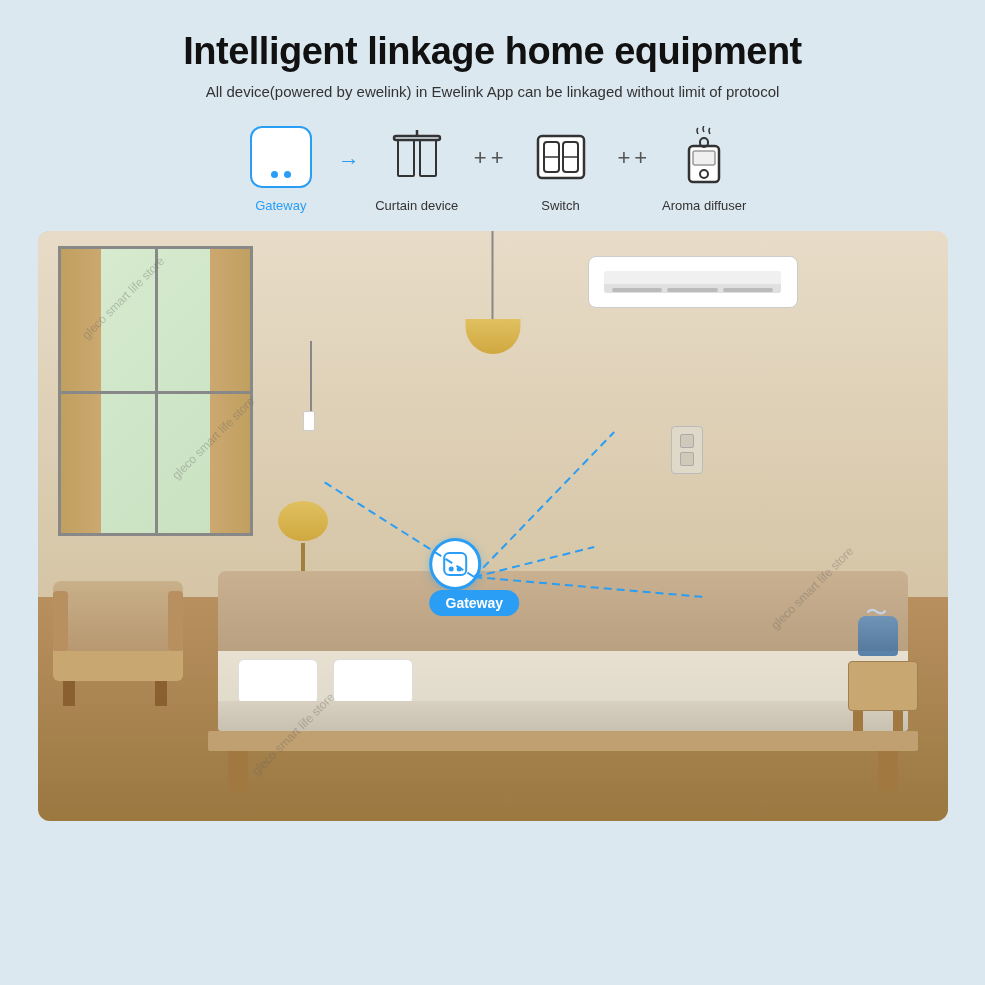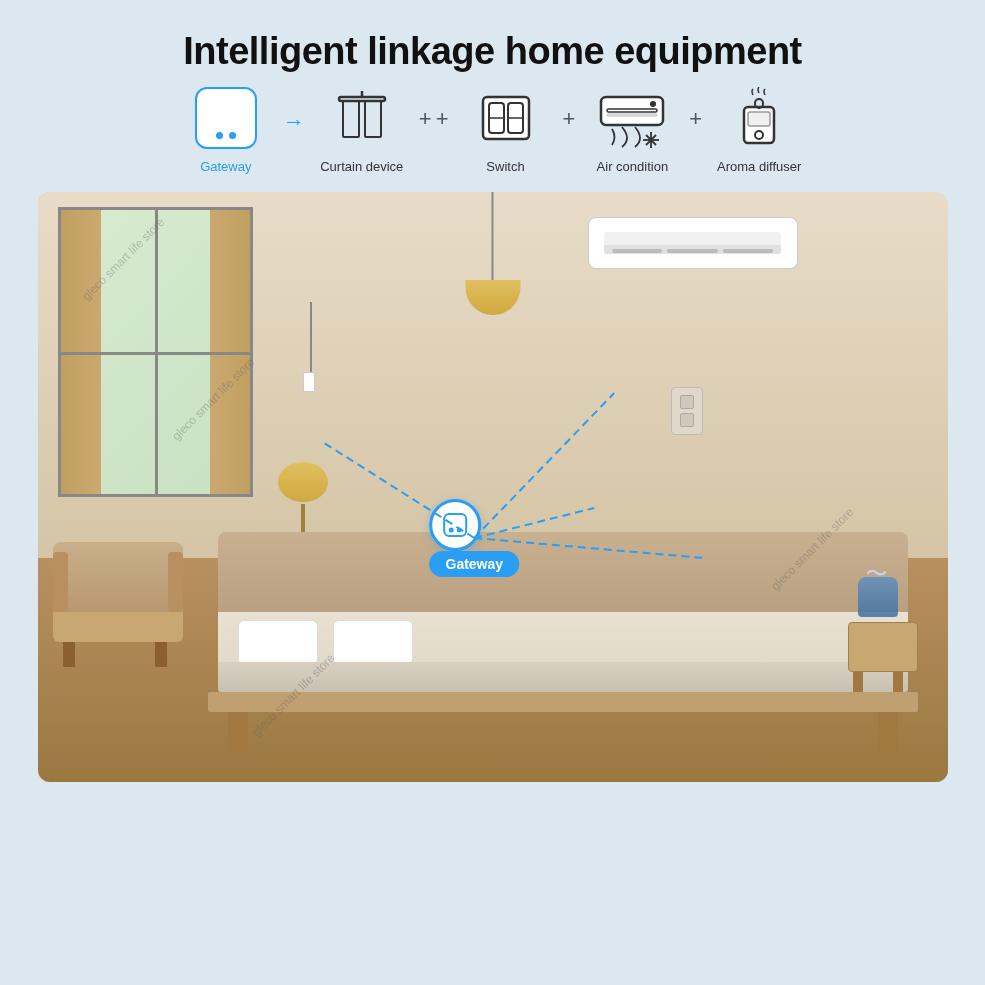--- a/index.html
+++ b/index.html
@@ -138,20 +138,21 @@
       white-space: nowrap;
       pointer-events: none;
       user-select: none;
     }
   </style>
 </head>
 <body>
 
 <div class="container">
   <h1 class="title">Intelligent linkage home equipment</h1>
+  <p class="subtitle">All device(powered by ewelink) in Ewelink App can be linkaged without limit of protocol</p>
 
   <div class="devices-row">
 
     <div class="device-item">
       <div class="device-icon">
         <div class="gateway-icon-box">
           <div class="gateway-dots">
             <div class="gateway-dot"></div>
             <div class="gateway-dot"></div>
           </div>
@@ -187,43 +188,20 @@
           <rect x="33" y="16" width="15" height="30" rx="3" fill="none" stroke="#333" stroke-width="2"></rect>
           <line x1="14" y1="31" x2="29" y2="31" stroke="#333" stroke-width="1.5"></line>
           <line x1="33" y1="31" x2="48" y2="31" stroke="#333" stroke-width="1.5"></line>
         </svg>
       </div>
       <span class="device-label">Switch</span>
     </div>
 
     <span class="plus-sign">+</span>
 
-    <div class="device-item">
-      <div class="device-icon">
-        <svg width="70" height="62" viewBox="0 0 70 62">
-
-          <rect x="4" y="10" width="62" height="28" rx="5" fill="white" stroke="#333" stroke-width="2.5"></rect>
-
-          <rect x="10" y="22" width="50" height="3" rx="1.5" fill="none" stroke="#333" stroke-width="1.5"></rect>
-          <rect x="10" y="27" width="50" height="2" rx="1" fill="#eee" stroke="#bbb" stroke-width="1"></rect>
-
-          <circle cx="56" cy="17" r="3" fill="#333"></circle>
-
-          <path d="M15 42 Q20 50 15 58" fill="none" stroke="#333" stroke-width="1.8" stroke-dasharray="none"></path>
-          <path d="M25 40 Q35 52 25 60" fill="none" stroke="#333" stroke-width="1.8"></path>
-          <path d="M38 40 Q48 52 38 60" fill="none" stroke="#333" stroke-width="1.8"></path>
-
-          <line x1="54" y1="45" x2="54" y2="61" stroke="#333" stroke-width="1.8"></line>
-          <line x1="46" y1="53" x2="62" y2="53" stroke="#333" stroke-width="1.8"></line>
-          <line x1="49" y1="48" x2="59" y2="58" stroke="#333" stroke-width="1.8"></line>
-          <line x1="59" y1="48" x2="49" y2="58" stroke="#333" stroke-width="1.8"></line>
-        </svg>
-      </div>
-      <span class="device-label">Air condition</span>
-    </div>
 
     <span class="plus-sign">+</span>
 
     <div class="device-item">
       <div class="device-icon">
         <svg width="62" height="62" viewBox="0 0 62 62">
 
           <rect x="16" y="20" width="30" height="36" rx="4" fill="white" stroke="#333" stroke-width="2.5"></rect>
 
           <rect x="20" y="25" width="22" height="14" rx="2" fill="#f0f0f0" stroke="#999" stroke-width="1.5"></rect>

